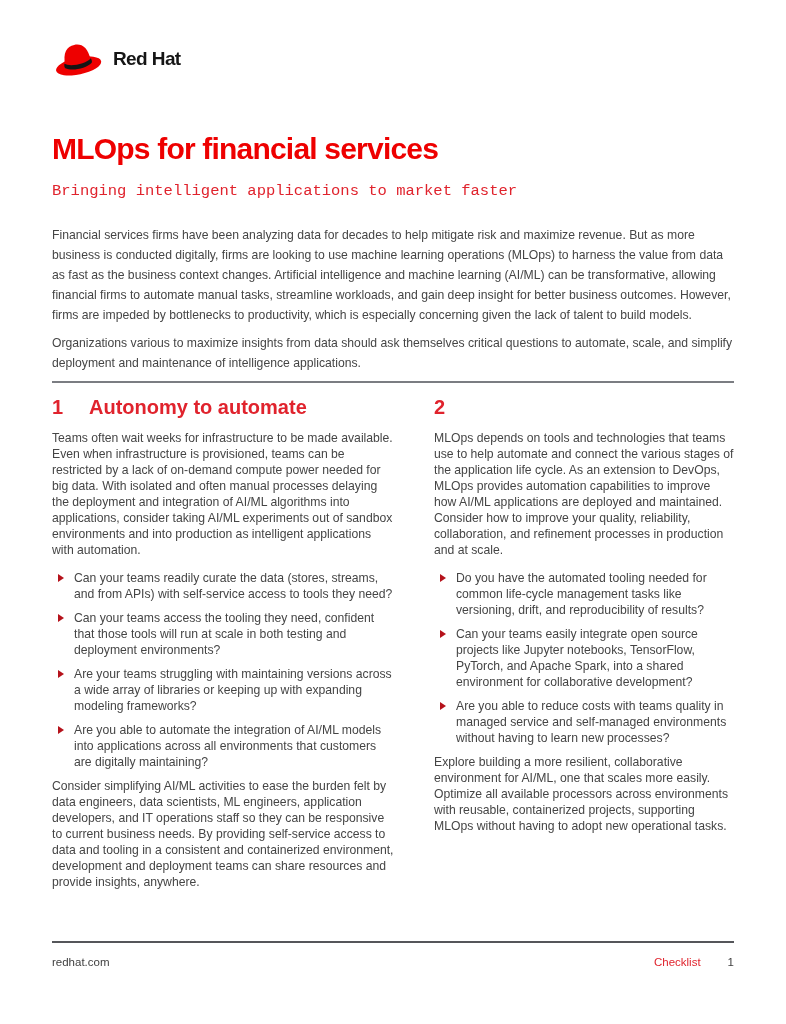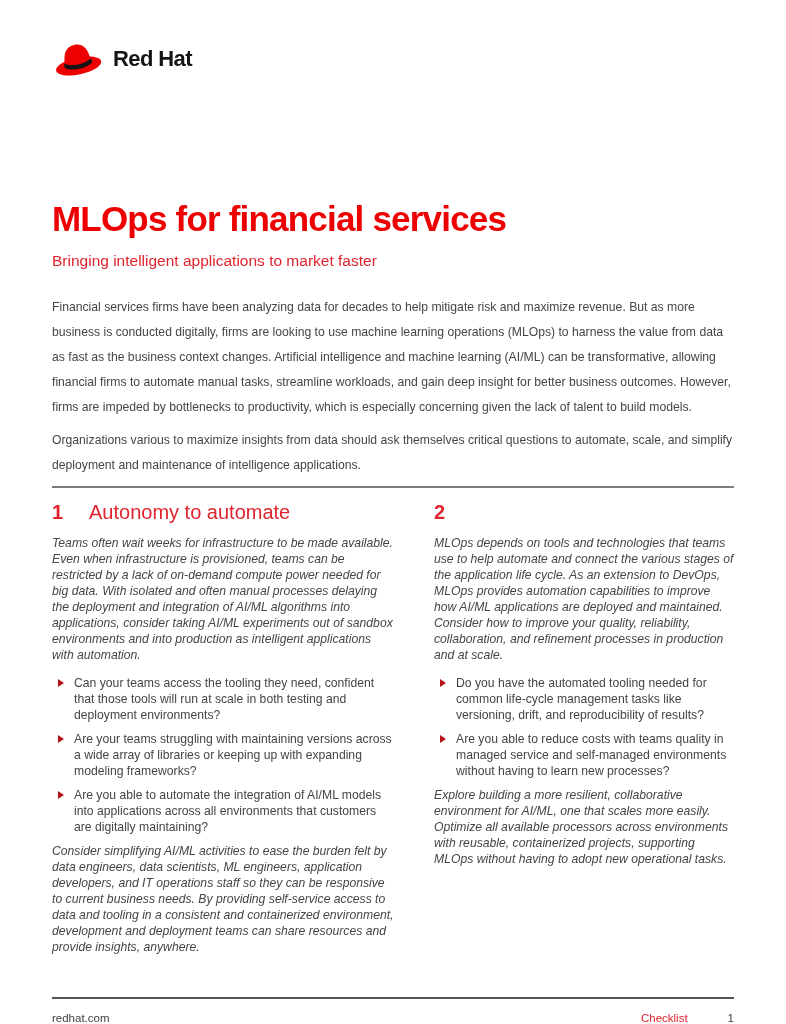--- a/index.html
+++ b/index.html
@@ -17,74 +17,75 @@
   body{font-family:"Liberation Sans",sans-serif;}
   .page{
     position:relative;
     width:786px;height:1024px;
     background:#ffffff;
     padding:38px 52px 0 52px;
     overflow:hidden;
   }
   
   .logo{display:flex;align-items:center;gap:9px;height:42px;}
-  .logo-text{font-size:22px;font-weight:700;letter-spacing:-0.6px;color:var(--color-logo-black);}
+  .logo-text{font-size:19px;font-weight:700;letter-spacing:-0.6px;color:var(--color-logo-black);}
   
   .title{
-    margin-top:120px;
-    font-size:35px;line-height:38px;font-weight:700;letter-spacing:-0.8px;
+    margin-top:50px;
+    font-size:30px;line-height:38px;font-weight:700;letter-spacing:-0.8px;
     color:var(--color-brand-red);
   }
   .subtitle{
     margin-top:13px;
     font-size:15.5px;line-height:20px;font-weight:500;
     color:var(--color-heading-red);
+    font-family:Liberation Mono, monospace;
   }
   
   .intro{margin-top:24px;color:var(--color-body-gray);}
-  .intro p{font-size:12.2px;line-height:25px;margin-bottom:8px;}
+  .intro p{font-size:12.2px;line-height:20px;margin-bottom:8px;}
   .divider{
     border:none;border-top:2px solid var(--color-divider-gray);
     margin-top:6px;
   }
   
   .columns{display:flex;gap:38px;margin-top:13px;color:var(--color-body-gray);}
   .col-1{width:344px;flex:none;}
   .col-2{width:300px;flex:none;}
   .sec-head{display:flex;margin-bottom:11px;}
   .sec-num{
     flex:none;width:37px;
     font-size:20px;line-height:23px;font-weight:700;color:var(--color-heading-red);
   }
   .col-2 .sec-num{width:32px;}
-  .sec-title{font-size:20px;line-height:23px;font-weight:400;color:var(--color-heading-red);}
-  .col p{font-size:12.2px;line-height:16px;margin-bottom:10px;font-style:italic;}
+  .sec-title{font-size:20px;line-height:23px;font-weight:700;color:var(--color-heading-red);}
+  .col p{font-size:12.2px;line-height:16px;margin-bottom:10px;}
   .bullets{list-style:none;margin:12px 0 4px 0;}
   .bullets li{display:flex;margin-bottom:8px;font-size:12.2px;line-height:16px;}
   .tri{
     flex:none;width:0;height:0;
     border-left:6px solid var(--color-bullet-red);
     border-top:4px solid transparent;
     border-bottom:4px solid transparent;
     margin:4px 10px 0 6px;
   }
   .closing{}
   
   .footer{
     position:absolute;left:52px;right:52px;bottom:0;
-    background:#fff;
+    padding-bottom:56px;background:#fff;
   }
   .footer-divider{border:none;border-top:2px solid var(--color-footer-divider);}
   .footer-row{
     display:flex;align-items:baseline;
     padding-top:13px;
     font-size:11.5px;color:var(--color-footer-gray);
   }
   .footer-site{color:var(--color-footer-gray);text-decoration:none;}
-  .footer-right{margin-left:auto;display:flex;gap:40px;align-items:baseline;text-align:right;}
+  .footer-right{margin-left:auto;display:flex;gap:27px;align-items:baseline;text-align:right;}
   .doc-type{color:var(--color-heading-red);}
 </style>
 </head>
 <body>
 
 <div class="page">
 
   <div class="logo">
     <svg width="52" height="40" viewBox="0 0 52 40" aria-hidden="true">
       <g transform="rotate(-12 26 24)">
@@ -110,20 +111,24 @@
 
     <section class="col col-1">
       <div class="sec-head">
         <span class="sec-num">1</span>
         <span class="sec-title">Autonomy to automate</span>
       </div>
       <p>Teams often wait weeks for infrastructure to be made available. Even when infrastructure is provisioned, teams can be restricted by a lack of on-demand compute power needed for big data. With isolated and often manual processes delaying the deployment and integration of AI/ML algorithms into applications, consider taking AI/ML experiments out of sandbox environments and into production as intelligent applications with automation.</p>
       <ul class="bullets">
         <li>
           <span class="tri"></span>
+          <span>Can your teams readily curate the data (stores, streams, and from APIs) with self-service access to tools they need?</span>
+        </li>
+        <li>
+          <span class="tri"></span>
           <span>Can your teams access the tooling they need, confident that those tools will run at scale in both testing and deployment environments?</span>
         </li>
         <li>
           <span class="tri"></span>
           <span>Are your teams struggling with maintaining versions across a wide array of libraries or keeping up with expanding modeling frameworks?</span>
         </li>
         <li>
           <span class="tri"></span>
           <span>Are you able to automate the integration of AI/ML models into applications across all environments that customers are digitally maintaining?</span>
         </li>
@@ -136,20 +141,24 @@
         <span class="sec-num">2</span>
       </div>
       <p>MLOps depends on tools and technologies that teams use to help automate and connect the various stages of the application life cycle. As an extension to DevOps, MLOps provides automation capabilities to improve how AI/ML applications are deployed and maintained. Consider how to improve your quality, reliability, collaboration, and refinement processes in production and at scale.</p>
       <ul class="bullets">
         <li>
           <span class="tri"></span>
           <span>Do you have the automated tooling needed for common life-cycle management tasks like versioning, drift, and reproducibility of results?</span>
         </li>
         <li>
           <span class="tri"></span>
+          <span>Can your teams easily integrate open source projects like Jupyter notebooks, TensorFlow, PyTorch, and Apache Spark, into a shared environment for collaborative development?</span>
+        </li>
+        <li>
+          <span class="tri"></span>
           <span>Are you able to reduce costs with teams quality in managed service and self-managed environments without having to learn new processes?</span>
         </li>
       </ul>
       <p class="closing">Explore building a more resilient, collaborative environment for AI/ML, one that scales more easily. Optimize all available processors across environments with reusable, containerized projects, supporting MLOps without having to adopt new operational tasks.</p>
     </section>
 
   </div>
 
   <div class="footer">
     <hr class="footer-divider">

